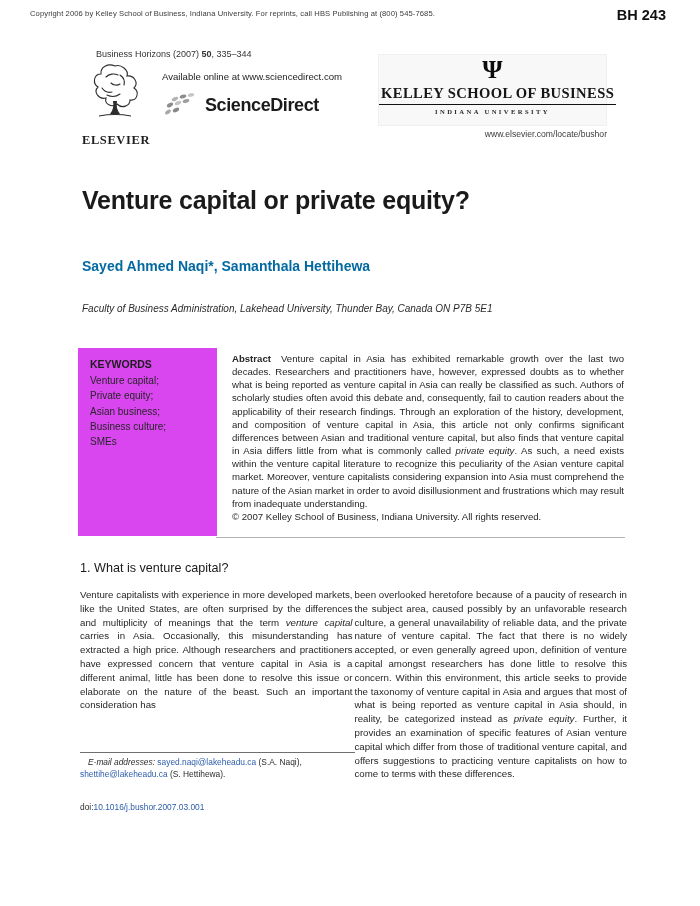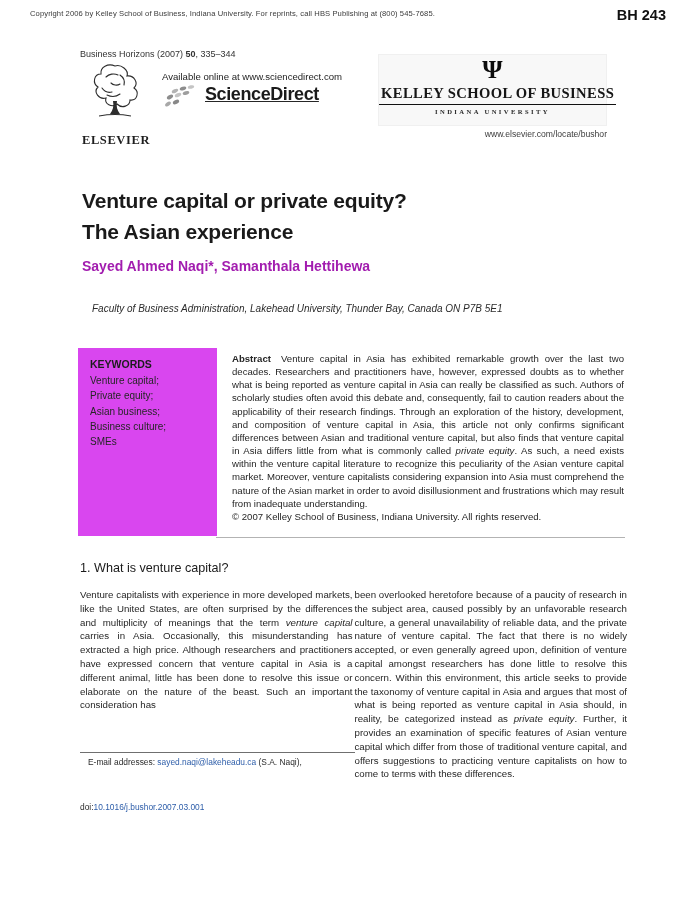--- a/index.html
+++ b/index.html
@@ -8,31 +8,31 @@
     width: 700px; height: 906px; position: relative;
     font-family: "Liberation Sans", "DejaVu Sans", sans-serif;
     color: #262626;
     overflow: hidden;
   }
   .abs { position: absolute; }
 
   .copyright-line { top: 9px; left: 30px; font-size: 7.6px; color: #3a3a3a; letter-spacing: 0.1px; }
   .issue-code { top: 7px; right: 34px; font-size: 14.5px; font-weight: bold; color: #111; }
 
-  .journal-citation { top: 49px; left: 64px; font-size: 9px; color: #333; padding-left: 16px; }
+  .journal-citation { top: 49px; left: 80px; font-size: 9px; color: #333; padding-left: 16px; }
 
   .elsevier-logo { top: 63px; left: 82px; width: 66px; text-align: center; }
   .elsevier-logo .tree { display:block; margin: 0 auto; }
   .elsevier-wordmark {
     font-family: "Liberation Serif", "DejaVu Serif", serif;
     font-size: 12.5px; font-weight: bold; color: #1e1e1e; letter-spacing: 0.6px; margin-top: 14px;
   }
 
   .available-online { top: 71px; left: 147px; width: 210px; text-align: center; font-size: 9.6px; font-weight: normal; color: #1c1c1c; }
-  .sciencedirect-logo { top: 84px; left: 163px; display: flex; gap: 4px; text-decoration: underline; }
+  .sciencedirect-logo { top: 92px; left: 163px; display: flex; align-items: center; gap: 4px; }
   .sciencedirect-word { font-size: 18px; font-weight: bold; color: #1b1b1b; letter-spacing: -0.4px; }
 
   .kelley-box {
     top: 54px; left: 378px; width: 229px; height: 72px;
     background: #f8f8f8; border: 1px solid #f0f0f0;
     text-align: center; padding-top: 2px;
   }
   .trident {
     font-family: "Liberation Serif", "DejaVu Serif", serif;
     font-size: 26px; font-weight: bold; color: #0d0d0d; line-height: 26px; display: block;
@@ -41,23 +41,23 @@
   .kelley-name {
     font-family: "Liberation Serif", "DejaVu Serif", serif;
     font-size: 14.6px; font-weight: bold; color: #161616; letter-spacing: 0.4px; white-space: nowrap;
   }
   .kelley-univ {
     font-family: "Liberation Serif", "DejaVu Serif", serif;
     font-size: 6.6px; font-weight: bold; color: #2a2a2a; letter-spacing: 2.4px; margin-top: 3px;
   }
   .journal-url { top: 129px; left: 378px; width: 229px; text-align: right; font-size: 8.6px; color: #3c3c3c; }
 
-  .article-title { top: 185px; left: 82px; font-size: 21px; font-weight: bold; color: #1a1a1a; line-height: 31px; letter-spacing: -0.2px; }
-  .authors { top: 258px; left: 82px; font-size: 14px; font-weight: bold; color: #a21caf; }
-  .affiliation { top: 303px; left: 92px; font-size: 10px; font-style: italic; color: #2b2b2b; }
+  .article-title { top: 185px; left: 82px; font-size: 25px; font-weight: bold; color: #1a1a1a; line-height: 31px; letter-spacing: -0.2px; }
+  .authors { top: 258px; left: 82px; font-size: 14px; font-weight: bold; color: #0369a1; }
+  .affiliation { top: 303px; left: 82px; font-size: 10px; font-style: italic; color: #2b2b2b; }
 
   .keywords-box {
     top: 348px; left: 78px; width: 139px; height: 188px;
     background: #d946ef; padding: 10px 8px 0 12px;
   }
   .keywords-heading { font-size: 10.5px; font-weight: bold; color: #1c1c1c; margin-bottom: 3px; }
   .keyword-item { font-size: 10px; line-height: 15.3px; color: #262626; }
 
   .abstract-block { top: 352px; left: 232px; width: 392px; font-size: 9.6px; line-height: 13.15px; text-align: justify; color: #262626; }
   .abstract-label { font-weight: bold; margin-right: 10px; }
@@ -65,21 +65,21 @@
 
   .abstract-rule { top: 537px; left: 216px; width: 409px; height: 1px; background: #b3b3b3; }
 
   .section-heading { top: 561px; left: 80px; font-size: 12.6px; font-weight: normal; color: #1a1a1a; }
 
   .columns { top: 588px; left: 80px; width: 547px; display: flex; gap: 2px; }
   .col { flex: 1 1 0; font-size: 9.7px; line-height: 13.8px; text-align: justify; color: #262626; }
 
   .footnote { top: 752px; left: 80px; width: 275px; border-top: 1px solid #6f6f6f; padding-top: 4px; font-size: 8.4px; line-height: 11.6px; color: #2b2b2b; }
   .fn-indent { padding-left: 8px; }
-  .email-label { }
+  .email-label { font-style: italic; }
   a.doc-link, .doc-link { color: #2d5da9; text-decoration: none; cursor: pointer; }
 
   .footer-block { top: 802px; left: 80px; font-size: 8.4px; line-height: 11.6px; color: #2b2b2b; }
 </style>
 </head>
 <body>
 
 <div class="abs copyright-line">Copyright 2006 by Kelley School of Business, Indiana University. For reprints, call HBS Publishing at (800) 545-7685.</div>
 <div class="abs issue-code">BH 243</div>
 
@@ -124,21 +124,20 @@
   <span class="kelley-name-wrap">
     <span class="kelley-name">KELLEY SCHOOL OF BUSINESS</span>
   </span>
   <div class="kelley-univ">INDIANA UNIVERSITY</div>
 </div>
 
 <div class="abs journal-url">www.elsevier.com/locate/bushor</div>
 
 <div class="abs article-title">
   <div>Venture capital or private equity?</div>
-  <div>The Asian experience</div>
 </div>
 
 <div class="abs authors">Sayed Ahmed Naqi*, Samanthala Hettihewa</div>
 <div class="abs affiliation">Faculty of Business Administration, Lakehead University, Thunder Bay, Canada ON P7B 5E1</div>
 
 <div class="abs keywords-box">
   <div class="keywords-heading">KEYWORDS</div>
   <div class="keyword-item">Venture capital;</div>
   <div class="keyword-item">Private equity;</div>
   <div class="keyword-item">Asian business;</div>
@@ -158,19 +157,22 @@
 <div class="abs columns">
   <div class="col"><span>Venture capitalists with experience in more developed markets, like the United States, are often surprised by the differences and multiplicity of meanings that the term </span><span style="font-style: italic;">venture capital</span><span> carries in Asia. Occasionally, this misunderstanding has extracted a high price. Although researchers and practitioners have expressed concern that venture capital in Asia is a different animal, little has been done to resolve this issue or elaborate on the nature of the beast. Such an important consideration has</span></div>
   <div class="col"><span>been overlooked heretofore because of a paucity of research in the subject area, caused possibly by an unfavorable research culture, a general unavailability of reliable data, and the private nature of venture capital. The fact that there is no widely accepted, or even generally agreed upon, definition of venture capital amongst researchers has done little to resolve this concern. Within this environment, this article seeks to provide the taxonomy of venture capital in Asia and argues that most of what is being reported as venture capital in Asia should, in reality, be categorized instead as </span><span style="font-style: italic;">private equity</span><span>. Further, it provides an examination of specific features of Asian venture capital which differ from those of traditional venture capital, and offers suggestions to practicing venture capitalists on how to come to terms with these differences.</span></div>
 </div>
 
 <div class="abs footnote">
   <div class="fn-indent">
     <span class="email-label">E-mail addresses:</span>
     <span> </span><span class="doc-link">sayed.naqi@lakeheadu.ca</span><span> (S.A. Naqi),</span>
   </div>
+  <div>
+    <span class="doc-link">shettihe@lakeheadu.ca</span><span> (S. Hettihewa).</span>
+  </div>
 </div>
 
 <div class="abs footer-block">
   <div>
     <span>doi:</span><span class="doc-link">10.1016/j.bushor.2007.03.001</span>
   </div>
 </div>
 
 </body></html>

